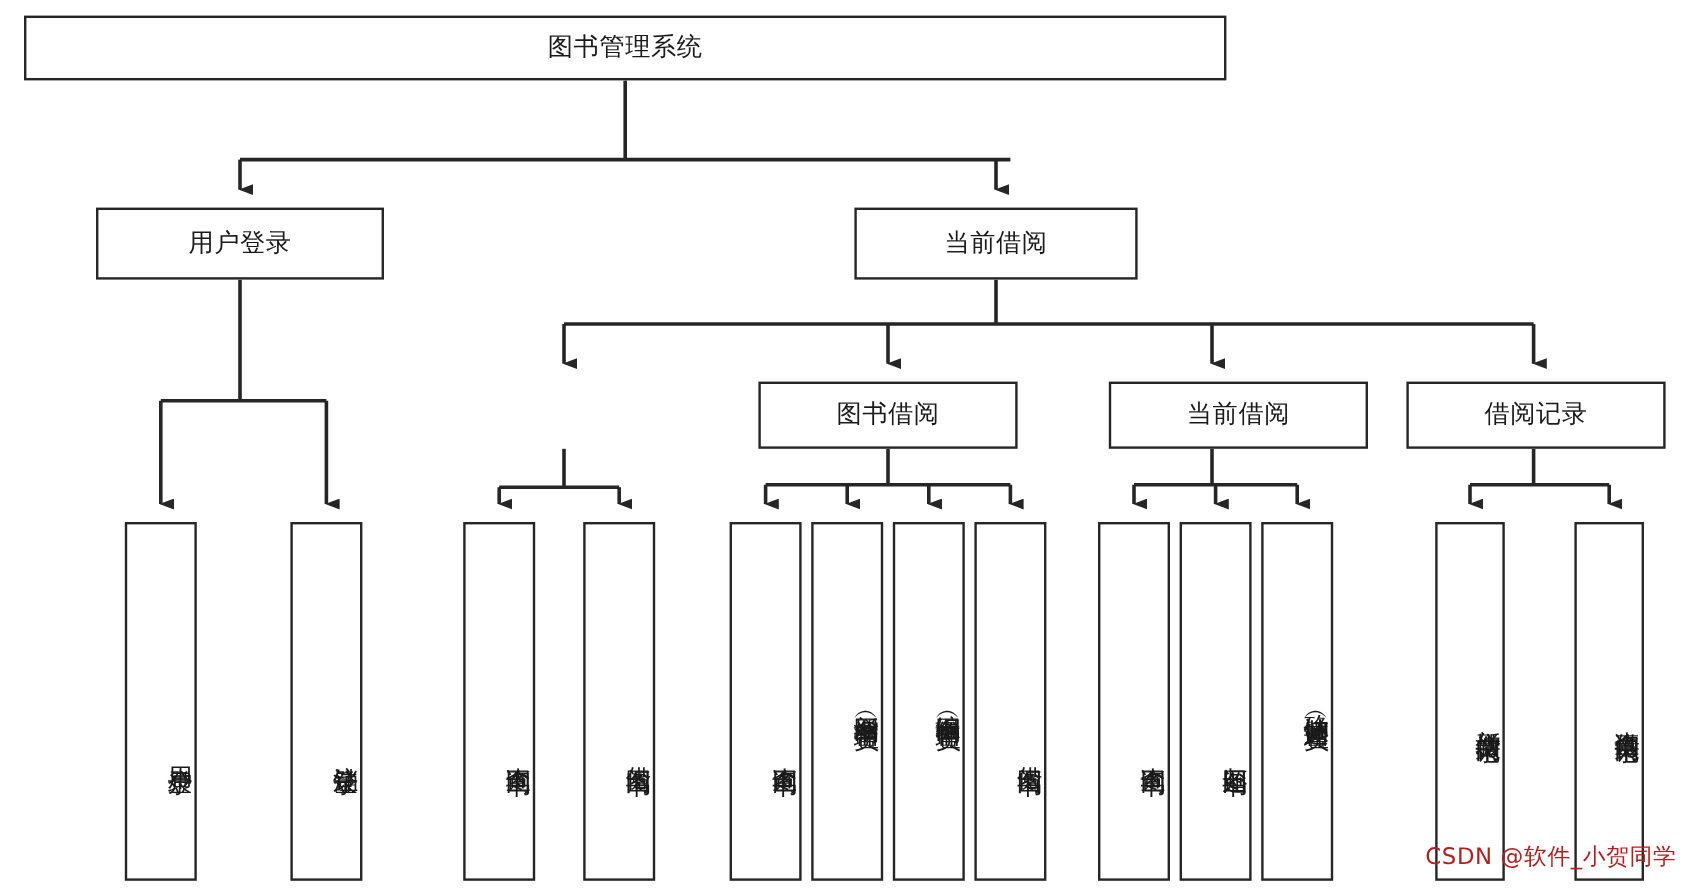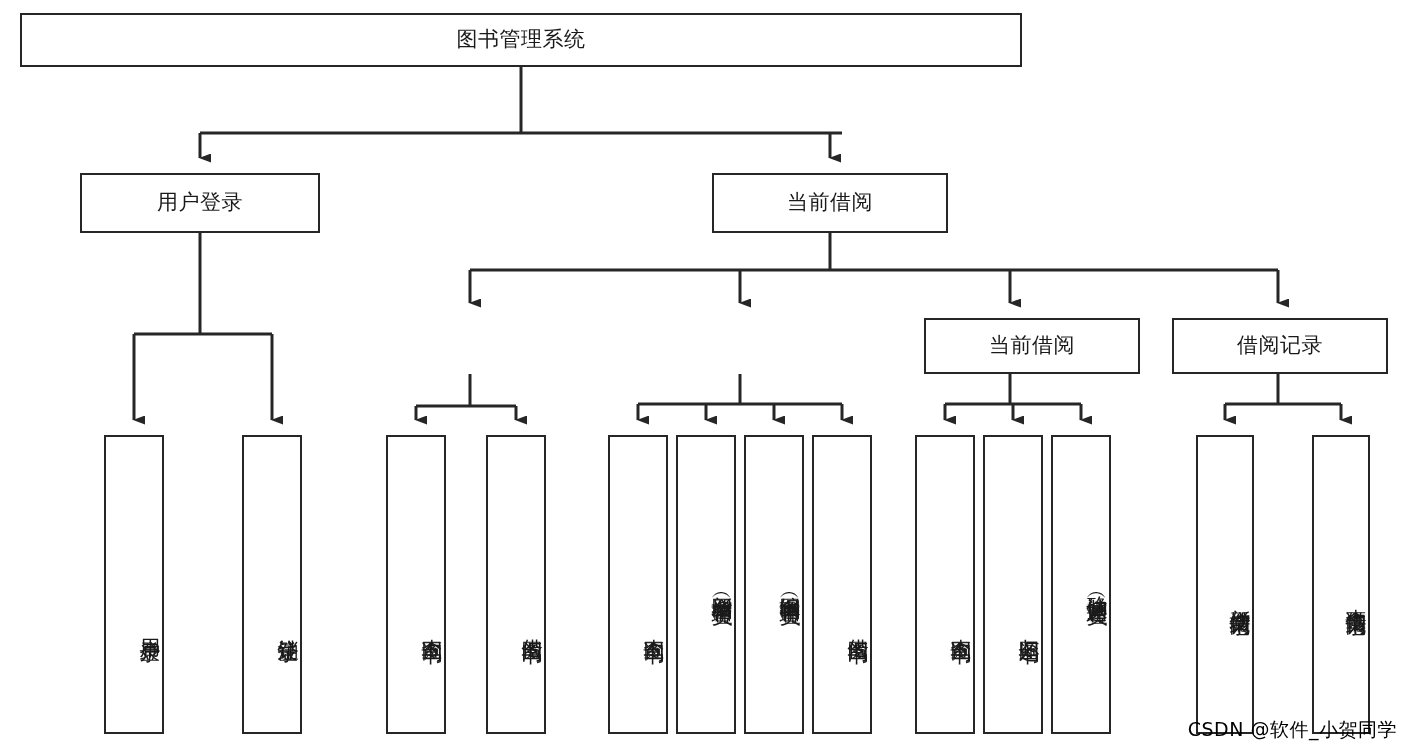--- a/index.html
+++ b/index.html
@@ -54,23 +54,23 @@
     padding-bottom: 6px;
     white-space: nowrap;
     overflow: hidden;
   }
   .node-v.tall-text {
     align-items: flex-start;
   }
   #watermark {
     position: absolute;
     right: 8px;
-    bottom: 4px;
+    bottom: 20px;
     font-size: 19px;
-    color: #000000;
+    color: #b91c1c;
     letter-spacing: 0.5px;
     font-family: "DejaVu Sans", "Liberation Sans", sans-serif;
     z-index: 5;
     white-space: nowrap;
   }
 </style>
 </head>
 <body>
 
 <div id="diagram-root">
@@ -141,20 +141,23 @@
     <span>图书管理系统</span>
   </div>
 
   <div class="node node-h" style="left:80px; top:173px; width:240px; height:60px;">
     <span>用户登录</span>
   </div>
   <div class="node node-h" style="left:712px; top:173px; width:236px; height:60px;">
     <span>当前借阅</span>
   </div>
 
+  <div class="node node-h" style="left:632px; top:318px; width:216px; height:56px;">
+    <span>图书借阅</span>
+  </div>
   <div class="node node-h" style="left:924px; top:318px; width:216px; height:56px;">
     <span>当前借阅</span>
   </div>
   <div class="node node-h" style="left:1172px; top:318px; width:216px; height:56px;">
     <span>借阅记录</span>
   </div>
 
   <div class="node node-v" style="left:104px; top:435px; width:60px; height:299px; padding-top:86px;">
     <span>用户登录</span>
   </div>

